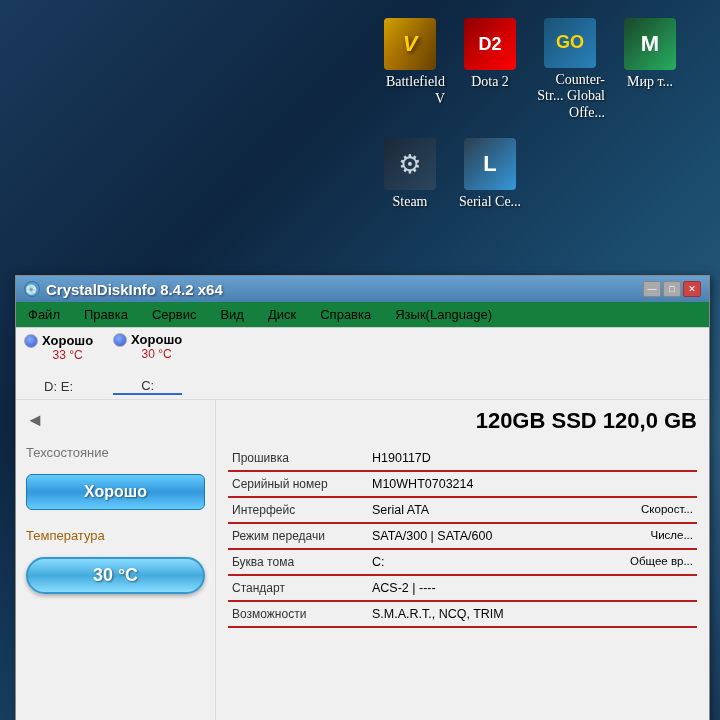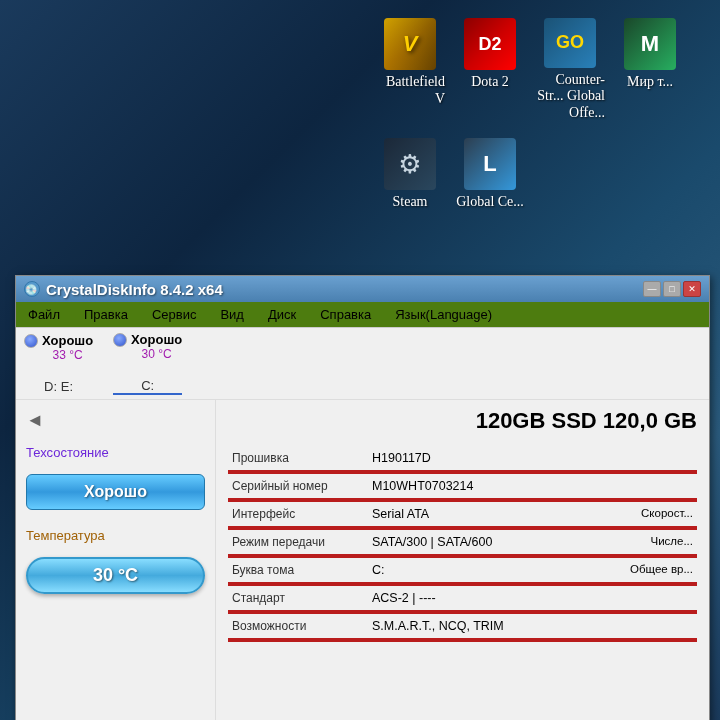--- a/index.html
+++ b/index.html
@@ -202,21 +202,21 @@
       justify-content: center;
       font-size: 9px;
       color: white;
     }
 
     .win-btn.min { background: #aaaaaa; border-color: #888; }
     .win-btn.max { background: #aaaaaa; border-color: #888; }
 
     
     .menu-bar {
-      background: #4d7c0f;
+      background: #15803d;
       padding: 3px 8px;
       display: flex;
       gap: 16px;
       border-bottom: 1px solid #ccc;
       font-size: 13px;
     }
 
     .menu-item {
       cursor: pointer;
       padding: 2px 4px;
@@ -258,21 +258,21 @@
       background: radial-gradient(circle at 40% 35%, #88aaff, #3355cc);
     }
 
     .drive-status-text {
       font-weight: bold;
       font-size: 13px;
     }
 
     .drive-temp {
       font-size: 12px;
-      color: #a21caf;
+      color: #b91c1c;
       margin-left: 18px;
     }
 
     .drive-letter {
       font-size: 13px;
       color: #333;
       margin-top: 17px;
     }
 
     .tab-active {
@@ -298,21 +298,21 @@
 
     .back-arrow {
       font-size: 18px;
       color: #666;
       cursor: pointer;
       margin-bottom: 4px;
     }
 
     .tech-state-label {
       font-size: 13px;
-      color: #6d28d9;
+      color: #737373;
     }
 
     .good-status-box {
       background: linear-gradient(180deg, #66ccff 0%, #3399dd 50%, #66ccff 100%);
       border: 1px solid #2277aa;
       border-radius: 6px;
       padding: 8px 16px;
       text-align: center;
       color: white;
       font-weight: bold;
@@ -356,21 +356,21 @@
       color: #000;
     }
 
     .info-table {
       width: 100%;
       font-size: 12.5px;
       border-collapse: collapse;
     }
 
     .info-table tr {
-      border-bottom: 4px solid #b91c1c;
+      border-bottom: 2px solid #b91c1c;
     }
 
     .info-table td {
       padding: 5px 4px;
       vertical-align: top;
     }
 
     .info-table td:first-child {
       color: #333;
       white-space: nowrap;
@@ -412,21 +412,21 @@
       <div class="icon-img mir-icon"></div>
       <span class="icon-label">Мир т...</span>
     </div>
 
     <div class="desktop-icon">
       <div class="icon-img steam-icon"></div>
       <span class="icon-label">Steam</span>
     </div>
     <div class="desktop-icon">
       <div class="icon-img lesta-icon"></div>
-      <span class="icon-label">Global Ce...</span>
+      <span class="icon-label">Serial Ce...</span>
     </div>
   </div>
 
   <div class="crystal-window">
 
     <div class="window-titlebar">
       <div class="window-icon">💿</div>
       <span class="window-title">CrystalDiskInfo 8.4.2 x64</span>
       <div class="window-controls">
         <div class="win-btn min">—</div>

